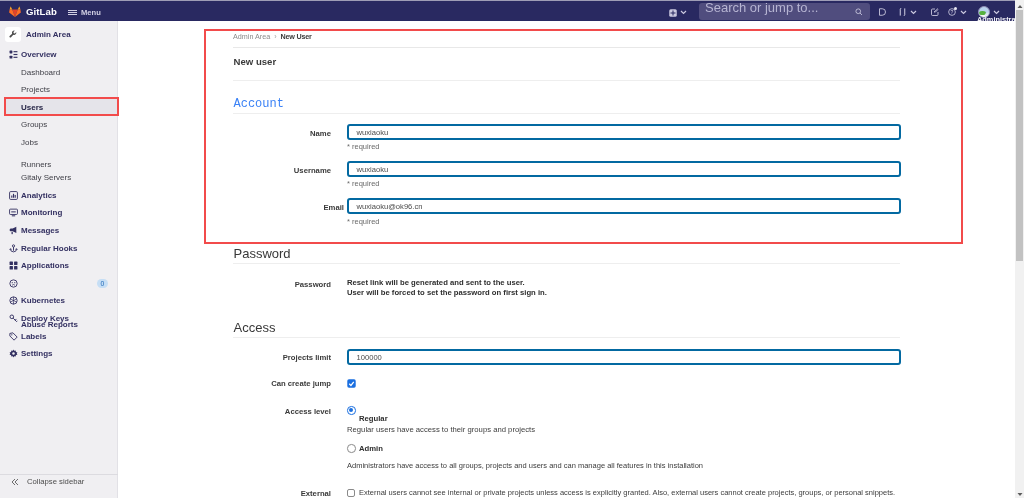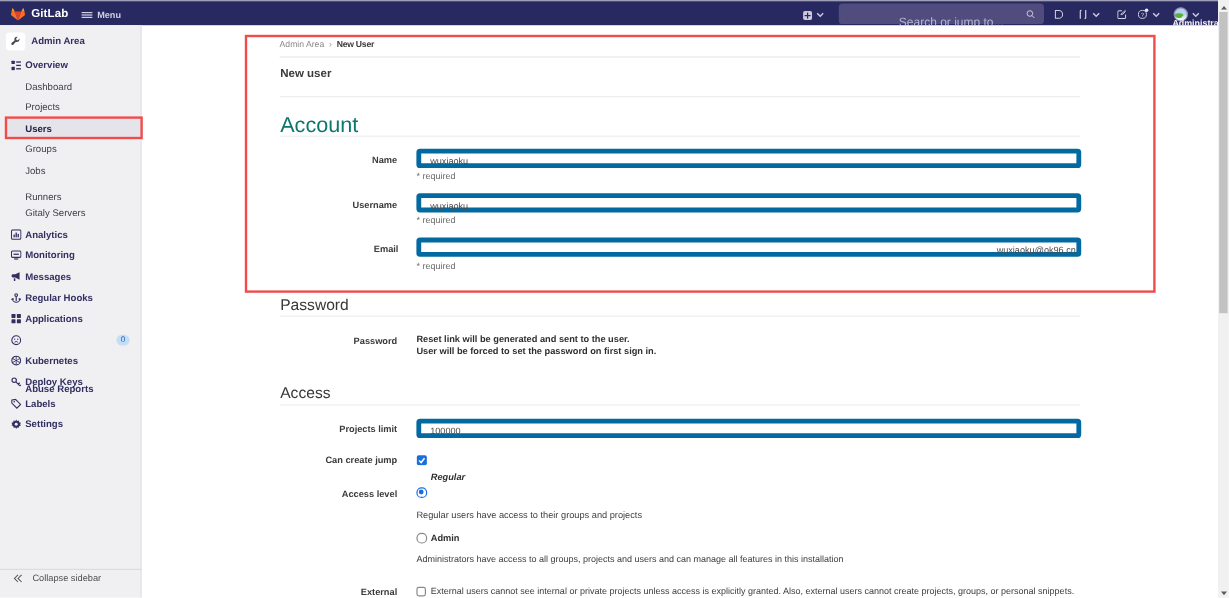--- a/index.html
+++ b/index.html
@@ -1,21 +1,21 @@
 <!DOCTYPE html>
 <html><head>
 <meta charset="utf-8">
 <style>
 * { margin:0; padding:0; box-sizing:border-box; }
 html,body { width:1024px; height:498px; overflow:hidden; background:#fff;
   font-family:"Liberation Sans", sans-serif; }
 .ab { position:absolute; }
 .lbl { position:absolute; font-weight:bold; color:#3a3a3a; font-size:7.7px; text-align:right; }
 .hr { position:absolute; height:1px; background:#eeeeee; }
-.inp { position:absolute; border:4px solid #0369a1; border-radius:3px; background:#fff;
+.inp { position:absolute; border:2px solid #0369a1; border-radius:3px; background:#fff;
   color:#4a4a4a; font-size:7.6px; line-height:14px; padding-left:8px; }
 </style>
 </head>
 <body>
 
 <div class="ab" style="left:0;top:0;width:1015px;height:1px;background:#9e9db6;"></div>
 
 <div class="ab" id="navbar" style="left:0;top:1px;width:1015px;height:20px;background:#292961;overflow:hidden;">
 
   <svg class="ab" style="left:9px;top:4.5px;" width="12" height="11" viewBox="0 0 100 92">
@@ -35,21 +35,21 @@
   <svg class="ab" style="left:669px;top:7.5px;" width="8" height="8" viewBox="0 0 16 16">
     <rect x="0.5" y="0.5" width="15" height="15" rx="3" fill="#cbc9df"></rect>
     <rect x="7" y="3" width="2" height="10" fill="#292961"></rect>
     <rect x="3" y="7" width="10" height="2" fill="#292961"></rect>
   </svg>
   <svg class="ab" style="left:680px;top:9px;" width="7" height="5" viewBox="0 0 7 5">
     <path d="M1 1 L3.5 3.5 L6 1" stroke="#cbc9df" stroke-width="1.2" fill="none"></path>
   </svg>
 
   <div class="ab" style="left:699px;top:2px;width:171px;height:16.5px;background:#504d7e;border-radius:3px;"></div>
-  <div class="ab" style="left:705px;top:12px;height:13px;line-height:13px;color:#b6b4d2;font-size:10px;margin-left:44px;">Search or jump to...</div>
+  <div class="ab" style="left:705px;top:0;height:13px;line-height:13px;color:#b6b4d2;font-size:13px;">Search or jump to...</div>
   <svg class="ab" style="left:855px;top:6.5px;" width="8" height="8" viewBox="0 0 16 16">
     <circle cx="6.5" cy="6.5" r="4.7" stroke="#d2d0e4" stroke-width="1.6" fill="none"></circle>
     <line x1="10" y1="10" x2="14" y2="14" stroke="#d2d0e4" stroke-width="1.6"></line>
   </svg>
 
   <svg class="ab" style="left:878px;top:7.3px;" width="8" height="8" viewBox="0 0 16 16">
     <path d="M3 1.5 L8.5 1.5 A6.5 6.5 0 0 1 8.5 14.5 L3 14.5 Z" stroke="#d2d0e4" stroke-width="1.7" fill="none"></path>
   </svg>
 
   <svg class="ab" style="left:898px;top:7.3px;" width="9" height="8" viewBox="0 0 18 16">
@@ -210,33 +210,33 @@
 </svg>
 
 <div class="ab" style="left:203.5px;top:28.5px;width:759px;height:215px;border:2px solid #f24b4b;"></div>
 
 <div class="ab" style="left:233px;top:30.5px;height:11px;line-height:11px;font-size:7.2px;color:#8a8a8a;">Admin Area&nbsp; <span style="color:#a0a0a0;">›</span> &nbsp;<span style="color:#3a3a3a;font-weight:600;letter-spacing:-0.2px;">New User</span></div>
 <div class="hr" style="left:233px;top:46.5px;width:667px;background:#e8e8e8;"></div>
 
 <div class="ab" style="left:233.5px;top:55.5px;height:12px;line-height:12px;font-size:9.6px;font-weight:bold;color:#3a3a3a;">New user</div>
 <div class="hr" style="left:233px;top:80px;width:667px;"></div>
 
-<div class="ab" style="left:233.5px;top:96.5px;height:14px;line-height:14px;font-size:18px;color:#0f766e;">Account</div>
+<div class="ab" style="left:233.5px;top:96.5px;height:14px;line-height:14px;font-size:12px;color:#3b82f6;font-family:Liberation Mono, monospace;">Account</div>
 <div class="hr" style="left:233px;top:112.5px;width:667px;"></div>
 
 <div class="lbl" style="left:231px;top:128.5px;width:100px;">Name</div>
 <div class="inp" style="left:346.5px;top:123.7px;width:554px;height:16px;">wuxiaoku</div>
 <div class="ab" style="left:347px;top:142px;height:10px;line-height:10px;font-size:7.5px;color:#6b6b6b;">* required</div>
 
 <div class="lbl" style="left:231px;top:165.7px;width:100px;">Username</div>
 <div class="inp" style="left:346.5px;top:160.9px;width:554px;height:16px;">wuxiaoku</div>
 <div class="ab" style="left:347px;top:179.2px;height:10px;line-height:10px;font-size:7.5px;color:#6b6b6b;">* required</div>
 
-<div class="lbl" style="left:232px;top:202.8px;width:100px;">Email</div>
-<div class="inp" style="left:346.5px;top:198px;width:554px;height:16px;text-align:right;">wuxiaoku@ok96.cn</div>
+<div class="lbl" style="left:244px;top:202.8px;width:100px;">Email</div>
+<div class="inp" style="left:346.5px;top:198px;width:554px;height:16px;">wuxiaoku@ok96.cn</div>
 <div class="ab" style="left:347px;top:217.2px;height:10px;line-height:10px;font-size:7.5px;color:#6b6b6b;">* required</div>
 
 <div class="ab" style="left:233.5px;top:247px;height:14px;line-height:14px;font-size:13px;color:#383838;">Password</div>
 <div class="hr" style="left:233px;top:263px;width:667px;"></div>
 <div class="lbl" style="left:231px;top:280px;width:100px;">Password</div>
 <div class="ab" style="left:347px;top:276.5px;height:11px;line-height:11px;font-size:7.7px;font-weight:bold;color:#2e2e2e;">Reset link will be generated and sent to the user.</div>
 <div class="ab" style="left:347px;top:287px;height:11px;line-height:11px;font-size:7.7px;font-weight:bold;color:#2e2e2e;">User will be forced to set the password on first sign in.</div>
 
 <div class="ab" style="left:233.5px;top:321px;height:14px;line-height:14px;font-size:13px;color:#383838;">Access</div>
 <div class="hr" style="left:233px;top:337px;width:667px;"></div>
@@ -246,21 +246,21 @@
 
 <div class="lbl" style="left:231px;top:379px;width:100px;">Can create jump</div>
 <svg class="ab" style="left:346.5px;top:379px;" width="9" height="9" viewBox="0 0 16 16">
   <rect x="0.5" y="0.5" width="15" height="15" rx="3" fill="#1a6fe0"></rect>
   <path d="M4 8.5 L7 11.5 L12 5" stroke="#fff" stroke-width="2.2" fill="none"></path>
 </svg>
 
 <div class="lbl" style="left:231px;top:406.5px;width:100px;">Access level</div>
 <div class="ab" style="left:347px;top:406px;width:8.5px;height:8.5px;border-radius:50%;border:1px solid #1a6fe0;background:#fff;"></div>
 <div class="ab" style="left:349.2px;top:408.2px;width:4.2px;height:4.2px;border-radius:50%;background:#1a6fe0;"></div>
-<div class="ab" style="left:359px;top:393px;height:10px;line-height:10px;font-size:7.7px;font-weight:bold;color:#2e2e2e;font-style:italic;">Regular</div>
+<div class="ab" style="left:359px;top:414px;height:10px;line-height:10px;font-size:7.7px;font-weight:bold;color:#2e2e2e;">Regular</div>
 <div class="ab" style="left:347px;top:424.5px;height:10px;line-height:10px;font-size:7.7px;color:#3c3c3c;">Regular users have access to their groups and projects</div>
 
 <div class="ab" style="left:347px;top:444px;width:8.5px;height:8.5px;border-radius:50%;border:1px solid #8a8a8a;background:#fff;"></div>
 <div class="ab" style="left:359px;top:443.5px;height:10px;line-height:10px;font-size:7.7px;font-weight:bold;color:#2e2e2e;text-align:right;">Admin</div>
 <div class="ab" style="left:347px;top:461px;height:10px;line-height:10px;font-size:7.5px;color:#3c3c3c;">Administrators have access to all groups, projects and users and can manage all features in this installation</div>
 
 <div class="lbl" style="left:231px;top:488.5px;width:100px;">External</div>
 <div class="ab" style="left:347px;top:488.5px;width:8px;height:8px;border-radius:2px;border:1px solid #8a8a8a;background:#fff;"></div>
 <div class="ab" style="left:359px;top:488px;height:10px;line-height:10px;font-size:7.5px;color:#3c3c3c;">External users cannot see internal or private projects unless access is explicitly granted. Also, external users cannot create projects, groups, or personal snippets.</div>
 

